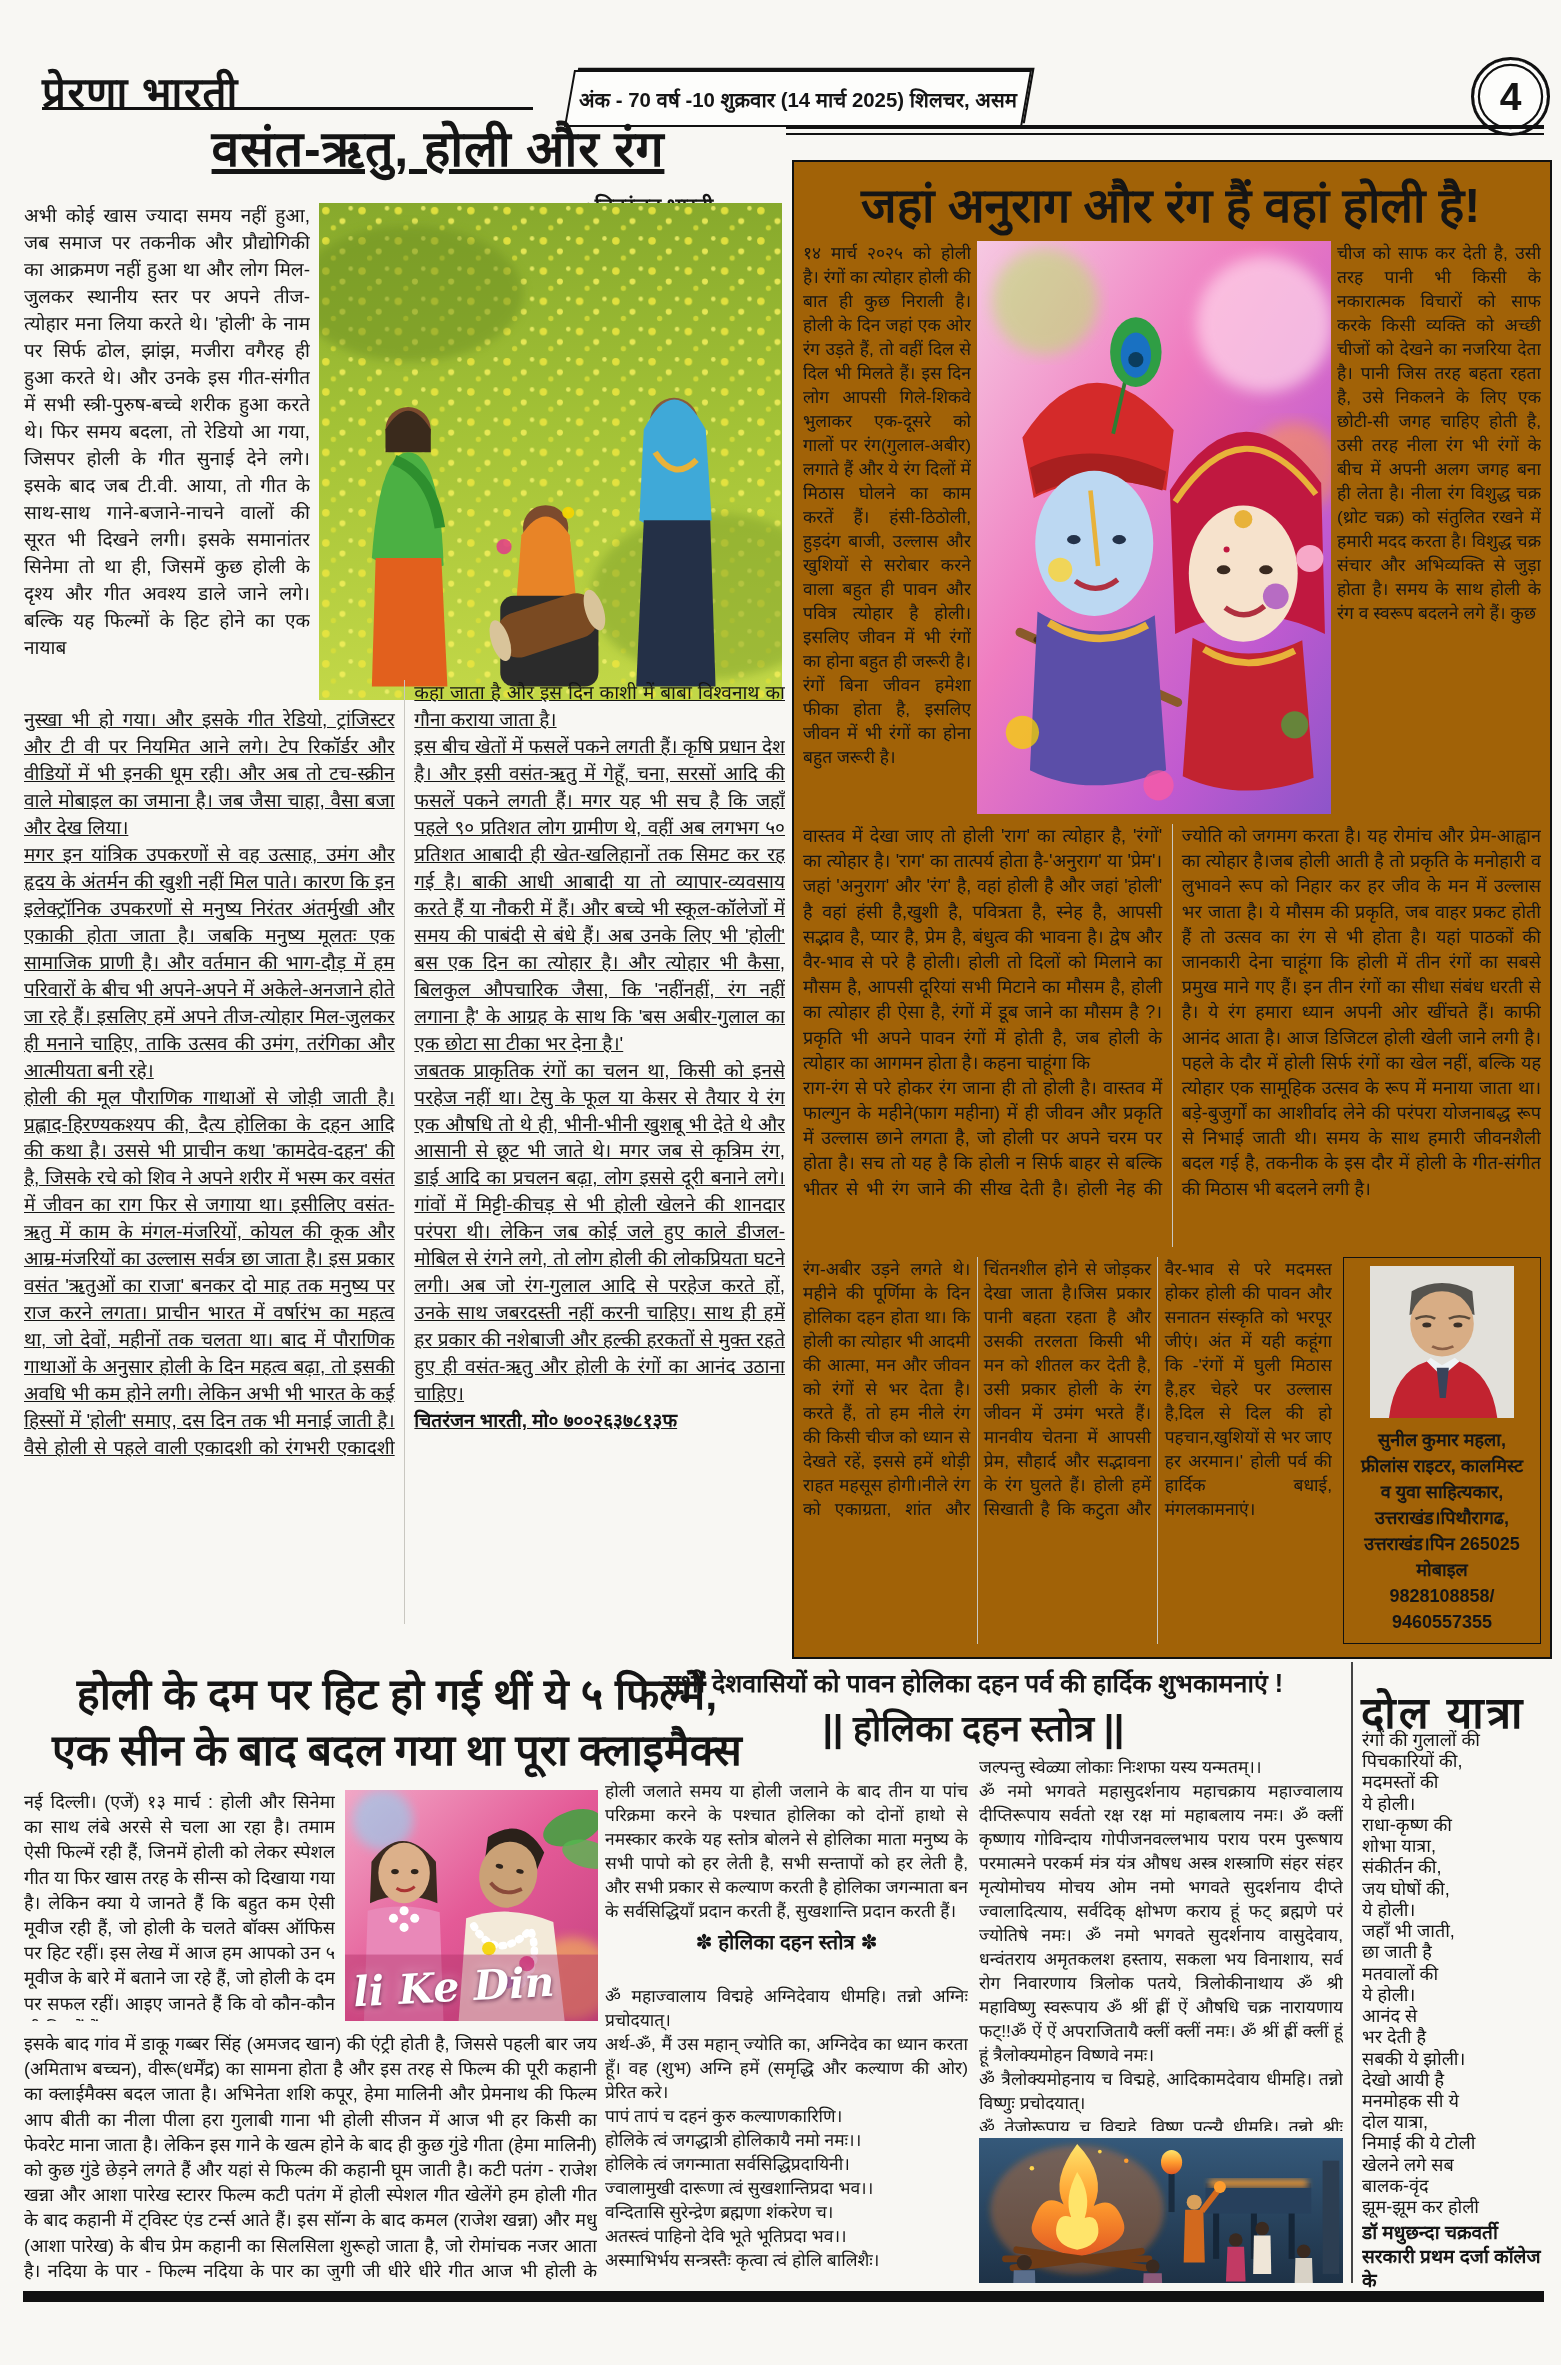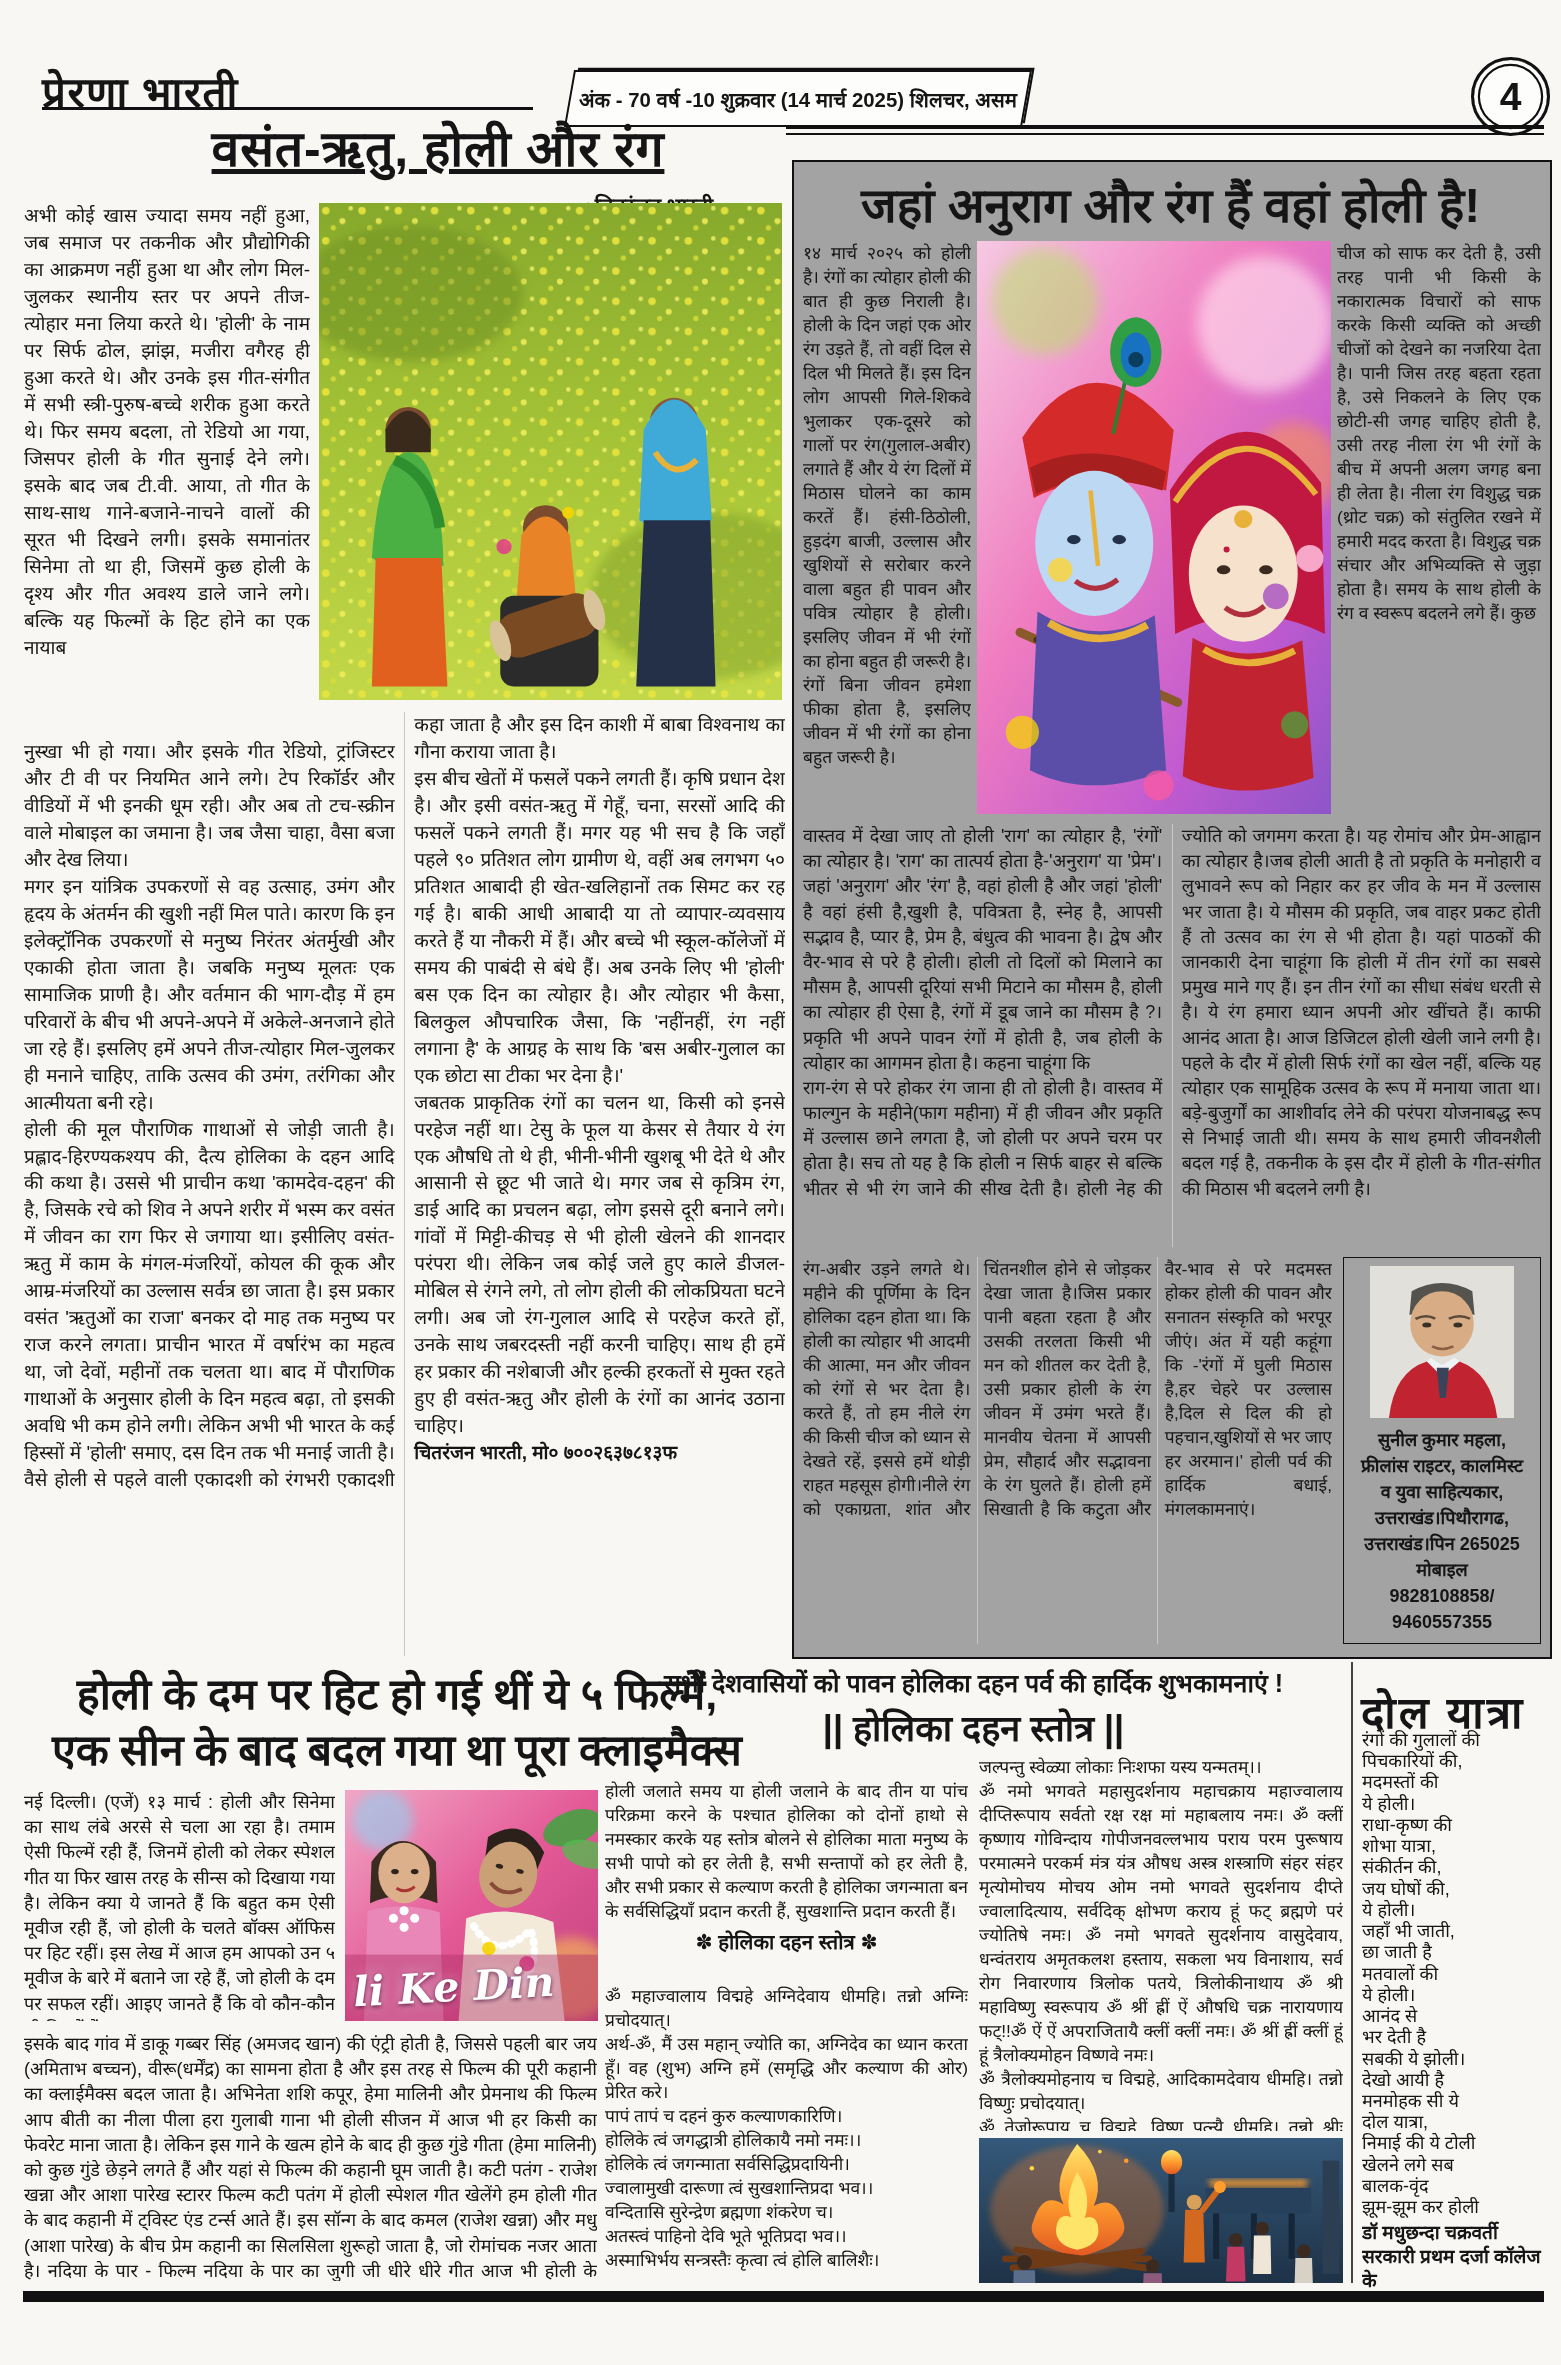--- a/index.html
+++ b/index.html
@@ -24,21 +24,21 @@
   
   .a1-headline{font-size:50px;font-weight:bold;text-align:center;letter-spacing:0.8px;text-decoration:underline;}
   .a1-byline{font-size:21px;font-weight:bold;}
   .cols2{column-count:2;column-gap:19.7px;column-rule:0.8px solid #c9c7c0;}
   .cols3{column-count:3;column-gap:13.6px;column-rule:0.8px solid #c9c7c0;}
   .body25{font-size:19px;line-height:1.42;}
   .body24{font-size:18px;line-height:1.4;}
   .body23{font-size:17.4px;line-height:1.38;}
   .credit-bold{font-weight:bold;}
   
-  .a2-box{border:2.3px solid #111;background:#a3a3a3;}
+  .a2-box{border:2.3px solid #111;background:#a16207;}
   .a2-headline{font-size:48px;font-weight:bold;text-align:center;}
   .authorbox{border:1.5px solid #111;display:flex;flex-direction:column;align-items:center;padding:7.6px 4.5px;box-sizing:border-box;}
   .authorbox .credit{font-weight:bold;font-size:18px;line-height:1.45;text-align:center;white-space:pre-line;margin-top:9px;}
   
   .a3-headline{font-size:43px;font-weight:bold;text-align:center;line-height:1.1;}
   .filmtext{font-family:"DejaVu Serif","Liberation Serif",serif;font-style:italic;font-weight:bold;
     color:#ffffff;text-shadow:0 1.5px 4.5px rgba(60,0,40,.75),0 0 13.6px rgba(255,255,255,.45);}
   
   .a4-headline{font-size:25px;font-weight:bold;text-align:center;}
   .a4-subhead{font-size:36px;font-weight:bold;text-align:center;}
@@ -120,21 +120,21 @@
           <ellipse cx="368" cy="560" rx="12" ry="28" fill="#d9c49a"></ellipse>
         </g>
       </g>
       <circle cx="245" cy="455" r="10" fill="#e23a8a" opacity="0.85"></circle>
       <circle cx="330" cy="410" r="8" fill="#f5d400" opacity="0.9"></circle>
     </svg>
   </div>
 
   <div class="abs jtext body25" style="left:24px;top:203px;width:286px;height:499px;">अभी कोई खास ज्यादा समय नहीं हुआ, जब समाज पर तकनीक और प्रौद्योगिकी का आक्रमण नहीं हुआ था और लोग मिल-जुलकर स्थानीय स्तर पर अपने तीज-त्योहार मना लिया करते थे। 'होली' के नाम पर सिर्फ ढोल, झांझ, मजीरा वगैरह ही हुआ करते थे। और उनके इस गीत-संगीत में सभी स्त्री-पुरुष-बच्चे शरीक हुआ करते थे। फिर समय बदला, तो रेडियो आ गया, जिसपर होली के गीत सुनाई देने लगे। इसके बाद जब टी.वी. आया, तो गीत के साथ-साथ गाने-बजाने-नाचने वालों की सूरत भी दिखने लगी। इसके समानांतर सिनेमा तो था ही, जिसमें कुछ होली के दृश्य और गीत अवश्य डाले जाने लगे। बल्कि यह फिल्मों के हिट होने का एक नायाब</div>
 
-  <div class="abs jtext body25 cols2" style="left:24px;top:712px;width:761px;height:944px;">
+  <div class="abs jtext body25 cols2" style="left:24px;top:680px;width:761px;height:944px;text-decoration:underline;">
     <span>नुस्खा भी हो गया। और इसके गीत रेडियो, ट्रांजिस्टर और टी वी पर नियमित आने लगे। टेप रिकॉर्डर और वीडियों में भी इनकी धूम रही। और अब तो टच-स्क्रीन वाले मोबाइल का जमाना है। जब जैसा चाहा, वैसा बजा और देख लिया।
 मगर इन यांत्रिक उपकरणों से वह उत्साह, उमंग और हृदय के अंतर्मन की खुशी नहीं मिल पाते। कारण कि इन इलेक्ट्रॉनिक उपकरणों से मनुष्य निरंतर अंतर्मुखी और एकाकी होता जाता है। जबकि मनुष्य मूलतः एक सामाजिक प्राणी है। और वर्तमान की भाग-दौड़ में हम परिवारों के बीच भी अपने-अपने में अकेले-अनजाने होते जा रहे हैं। इसलिए हमें अपने तीज-त्योहार मिल-जुलकर ही मनाने चाहिए, ताकि उत्सव की उमंग, तरंगिका और आत्मीयता बनी रहे।
 होली की मूल पौराणिक गाथाओं से जोड़ी जाती है। प्रह्लाद-हिरण्यकश्यप की, दैत्य होलिका के दहन आदि की कथा है। उससे भी प्राचीन कथा 'कामदेव-दहन' की है, जिसके रचे को शिव ने अपने शरीर में भस्म कर वसंत में जीवन का राग फिर से जगाया था। इसीलिए वसंत-ऋतु में काम के मंगल-मंजरियों, कोयल की कूक और आम्र-मंजरियों का उल्लास सर्वत्र छा जाता है। इस प्रकार वसंत 'ऋतुओं का राजा' बनकर दो माह तक मनुष्य पर राज करने लगता। प्राचीन भारत में वर्षारंभ का महत्व था, जो देवों, महीनों तक चलता था। बाद में पौराणिक गाथाओं के अनुसार होली के दिन महत्व बढ़ा, तो इसकी अवधि भी कम होने लगी। लेकिन अभी भी भारत के कई हिस्सों में 'होली' समाए, दस दिन तक भी मनाई जाती है। वैसे होली से पहले वाली एकादशी को रंगभरी एकादशी कहा जाता है और इस दिन काशी में बाबा विश्वनाथ का गौना कराया जाता है।
 इस बीच खेतों में फसलें पकने लगती हैं। कृषि प्रधान देश है। और इसी वसंत-ऋतु में गेहूँ, चना, सरसों आदि की फसलें पकने लगती हैं। मगर यह भी सच है कि जहाँ पहले ९० प्रतिशत लोग ग्रामीण थे, वहीं अब लगभग ५० प्रतिशत आबादी ही खेत-खलिहानों तक सिमट कर रह गई है। बाकी आधी आबादी या तो व्यापार-व्यवसाय करते हैं या नौकरी में हैं। और बच्चे भी स्कूल-कॉलेजों में समय की पाबंदी से बंधे हैं। अब उनके लिए भी 'होली' बस एक दिन का त्योहार है। और त्योहार भी कैसा, बिलकुल औपचारिक जैसा, कि 'नहींनहीं, रंग नहीं लगाना है' के आग्रह के साथ कि 'बस अबीर-गुलाल का एक छोटा सा टीका भर देना है।'
 जबतक प्राकृतिक रंगों का चलन था, किसी को इनसे परहेज नहीं था। टेसु के फूल या केसर से तैयार ये रंग एक औषधि तो थे ही, भीनी-भीनी खुशबू भी देते थे और आसानी से छूट भी जाते थे। मगर जब से कृत्रिम रंग, डाई आदि का प्रचलन बढ़ा, लोग इससे दूरी बनाने लगे। गांवों में मिट्टी-कीचड़ से भी होली खेलने की शानदार परंपरा थी। लेकिन जब कोई जले हुए काले डीजल-मोबिल से रंगने लगे, तो लोग होली की लोकप्रियता घटने लगी। अब जो रंग-गुलाल आदि से परहेज करते हों, उनके साथ जबरदस्ती नहीं करनी चाहिए। साथ ही हमें हर प्रकार की नशेबाजी और हल्की हरकतों से मुक्त रहते हुए ही वसंत-ऋतु और होली के रंगों का आनंद उठाना चाहिए।</span>
     <b class="credit-bold">चितरंजन भारती, मो० ७००२६३७८१३फ</b>
   </div>
 
   <div class="abs a2-box" style="left:792px;top:160px;width:756px;height:1495px;">
     <div class="abs a2-headline" style="left:7.6px;top:9px;width:738px;">जहां अनुराग और रंग हैं वहां होली है!</div>

